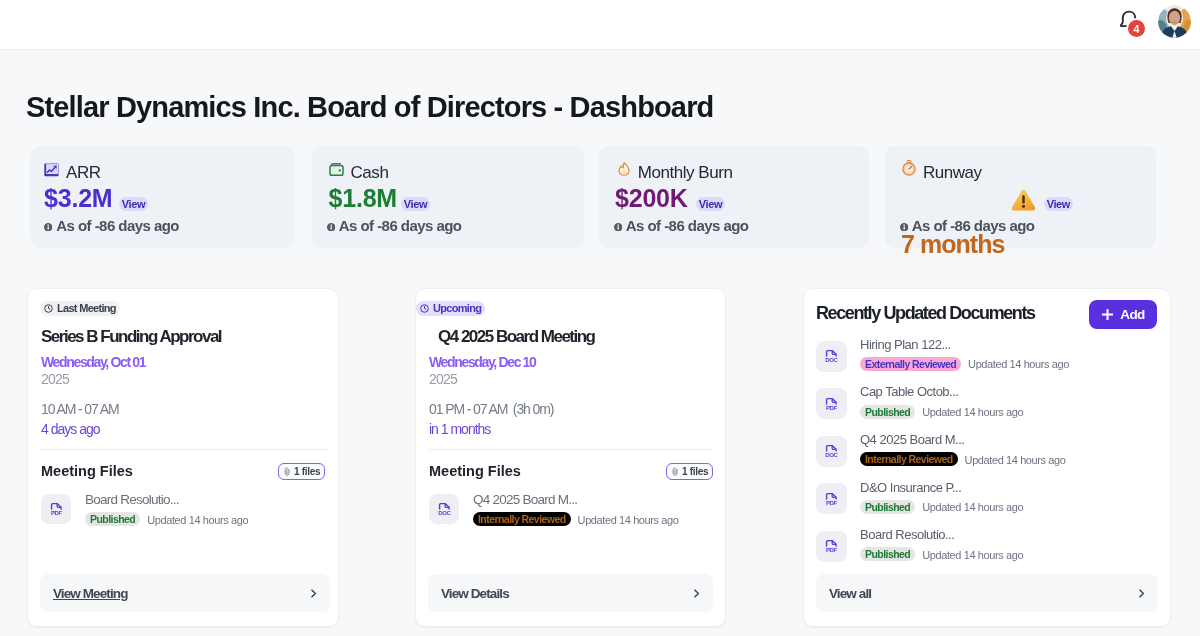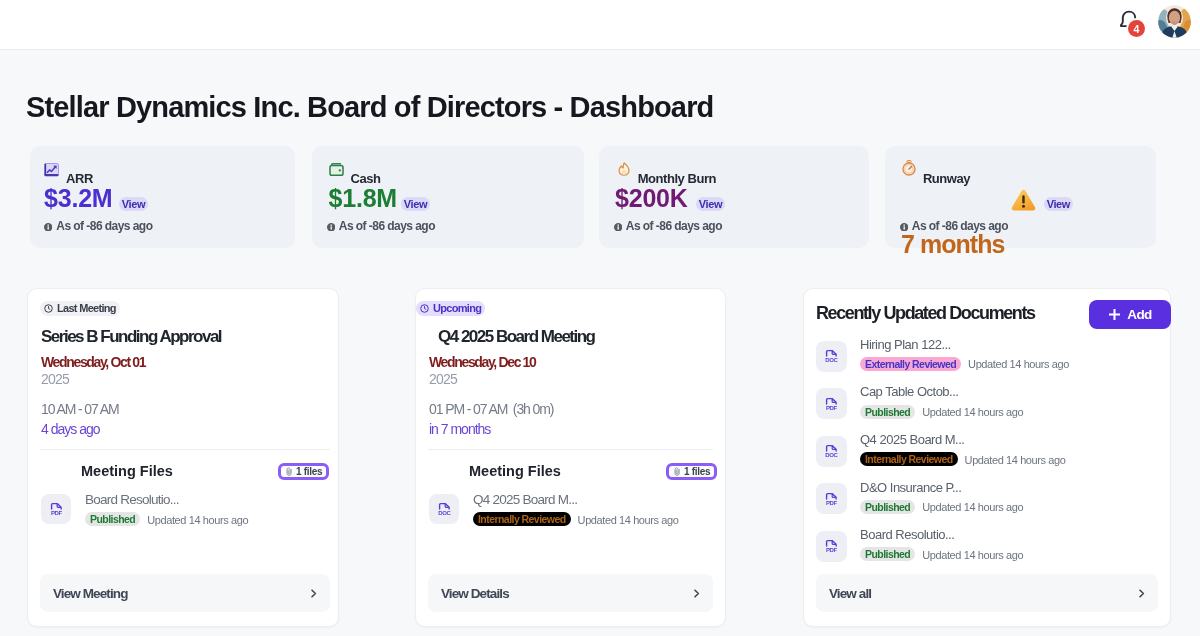--- a/index.html
+++ b/index.html
@@ -6,50 +6,50 @@
 html,body { width:1200px; height:636px; overflow:hidden; }
 body { font-family:"Liberation Sans", sans-serif; background:#f7f8f9; position:relative; }
 .abs { position:absolute; }
 
 .topbar { position:absolute; left:0; top:0; width:1200px; height:50px; background:#fff; border-bottom:1px solid #ecedf0; }
 .badge4 { position:absolute; left:1128px; top:20px; width:17px; height:17px; border-radius:50%; background:#e2443c; color:#fff; font-size:10.5px; font-weight:bold; display:flex; align-items:center; justify-content:center; box-shadow:0 0 0 2px #fff; z-index:3; }
 
 .h1 { position:absolute; left:26px; top:96.6px; font-size:29px; font-weight:bold; color:#15181e; letter-spacing:-0.85px; line-height:21.1px; white-space:nowrap; }
 
 .scard { position:absolute; top:146px; height:102px; background:#eef1f5; border-radius:10px; }
-.slabel { position:absolute; top:175px; font-size:13px; font-weight:bold; color:#242933; line-height:8.4px; letter-spacing:-0.45px; white-space:nowrap; }
+.slabel { position:absolute; top:169px; font-size:17px; font-weight:normal; color:#242933; line-height:8.4px; letter-spacing:-0.45px; white-space:nowrap; }
 .sval { position:absolute; top:189.3px; font-size:25px; font-weight:bold; line-height:18.2px; letter-spacing:-0.2px; white-space:nowrap; }
 .vpill { position:absolute; top:197px; width:29px; height:13.5px; border-radius:7px; background:#ddd8f8; color:#3b2fae; font-size:11px; font-weight:bold; line-height:14px; text-align:center; letter-spacing:-0.4px; }
-.asof { position:absolute; top:222.4px; font-size:12px; font-weight:bold; color:#4b515d; line-height:8px; letter-spacing:-0.55px; white-space:nowrap; }
+.asof { position:absolute; top:222.4px; font-size:15px; font-weight:bold; color:#4b515d; line-height:8px; letter-spacing:-0.55px; white-space:nowrap; }
 
 .panel { position:absolute; top:288px; height:339px; background:#fff; border:1px solid #eceef1; border-radius:10px; box-shadow:0 1px 2px rgba(20,25,40,0.04); }
 .pillbadge { position:absolute; top:301px; height:14.5px; border-radius:7.5px; font-size:11px; font-weight:bold; display:inline-flex; align-items:center; padding:0 4px; gap:4px; letter-spacing:-0.7px; }
 .pb-gray { background:#f0f1f4; color:#3a3f4a; }
 .pb-purple { background:#e4defb; color:#4a30c8; }
 .ptitle { position:absolute; top:331.4px; font-size:17px; font-weight:bold; color:#20242c; letter-spacing:-1.5px; line-height:12.4px; white-space:nowrap; }
-.pdate { position:absolute; top:356.7px; font-size:14px; font-weight:bold; color:#7f1d1d; line-height:10.2px; letter-spacing:-1.35px; white-space:nowrap; }
+.pdate { position:absolute; top:356.7px; font-size:14px; font-weight:bold; color:#8b5cf6; line-height:10.2px; letter-spacing:-1.35px; white-space:nowrap; }
 .pyear { position:absolute; top:374.2px; font-size:14px; color:#979da8; line-height:10.2px; letter-spacing:-0.75px; }
 .ptime { position:absolute; top:404.3px; font-size:14px; color:#757c88; line-height:10.2px; letter-spacing:-1.1px; white-space:nowrap; }
 .prel  { position:absolute; top:423.9px; font-size:14px; color:#6b46d4; line-height:10.2px; letter-spacing:-1.0px; }
 .pdiv  { position:absolute; top:449px; height:1px; background:#eceef1; }
-.mftitle { position:absolute; top:465.6px; font-size:14.5px; font-weight:bold; color:#20242c; line-height:10.6px; letter-spacing:0px;margin-left:40px; }
-.fchip { position:absolute; top:463px; height:17px; font-size:10px; font-weight:bold; color:#3c424d; display:inline-flex; align-items:center; gap:2px; background:#fbfcfd; border:3px solid #8b5cf6; border-radius:6px; padding:0 4px; letter-spacing:-0.3px; }
+.mftitle { position:absolute; top:465.6px; font-size:14.5px; font-weight:bold; color:#20242c; line-height:10.6px; letter-spacing:0px; }
+.fchip { position:absolute; top:463px; height:17px; font-size:10px; font-weight:bold; color:#3c424d; display:inline-flex; align-items:center; gap:2px; background:#fbfcfd; border:1px solid #8b5cf6; border-radius:6px; padding:0 4px; letter-spacing:-0.3px; }
 .ftile { position:absolute; top:494px; width:30px; height:30px; border-radius:8px; background:#edeff4; display:flex; align-items:center; justify-content:center; }
 .fname { position:absolute; top:494.8px; font-size:13.5px; color:#6a707c; line-height:9.8px; letter-spacing:-0.75px; white-space:nowrap; }
 .prow { position:absolute; top:512.4px; height:14px; display:flex; align-items:center; gap:7px; }
 .spill { height:14px; border-radius:7px; font-size:10.5px; font-weight:bold; line-height:14.5px; padding:0 5px; letter-spacing:-0.55px; white-space:nowrap; }
 .sp-green { background:#e5e5e5; color:#1c7a33; }
 .sp-amber { background:#000000; color:#ad6215; }
 .sp-purple { background:#f9a8d4; color:#4533c8; }
 .updated { font-size:11px; color:#6d7380; white-space:nowrap; position:relative; top:0.5px; letter-spacing:-0.4px; }
 .footer { position:absolute; top:574px; height:38px; background:#f6f7f9; border-radius:8px; display:flex; align-items:center; justify-content:space-between; padding:0 12px 0 13px; font-size:13.5px; font-weight:bold; color:#3f4754; letter-spacing:-0.9px; }
 .chev { width:9px; height:9px; flex:0 0 auto; }
 
 .rtitle { position:absolute; left:816px; top:307.4px; font-size:18px; font-weight:bold; color:#1b1f26; letter-spacing:-1.4px; line-height:13.1px; white-space:nowrap; }
-.addbtn { position:absolute; left:1089px; top:300px; width:82px; height:29px; background:#5a2fe0; border-radius:8px; color:#fff; font-size:13.5px; font-weight:bold; display:flex; align-items:center; justify-content:center; gap:6px; letter-spacing:-0.6px; }
+.addbtn { position:absolute; left:1089px; top:300px; width:68px; height:29px; background:#5a2fe0; border-radius:8px; color:#fff; font-size:13.5px; font-weight:bold; display:flex; align-items:center; justify-content:center; gap:6px; letter-spacing:-0.6px; }
 .dtile { position:absolute; left:816px; width:31px; height:31px; border-radius:8px; background:#edeff4; display:flex; align-items:center; justify-content:center; }
 .dtitle { position:absolute; left:860px; font-size:13px; color:#59606c; line-height:9.5px; letter-spacing:-0.5px; white-space:nowrap; }
 .drow { position:absolute; left:860px; height:14px; display:flex; align-items:center; gap:7px; }
 </style>
 </head>
 <body>
 <div class="topbar"></div>
 
 <svg class="abs" style="left:1118px; top:9px; z-index:2;" width="22" height="22" viewBox="0 0 22 22">
   <path d="M11 2.6 C7.4 2.6 4.8 5.2 4.8 8.8 L4.8 12.5 C4.8 13.6 4.3 14.6 3.6 15.4 L3 16.1 C2.7 16.5 3 17.1 3.5 17.1 L18.5 17.1 C19 17.1 19.3 16.5 19 16.1 L18.4 15.4 C17.7 14.6 17.2 13.6 17.2 12.5 L17.2 8.8 C17.2 5.2 14.6 2.6 11 2.6 Z" fill="none" stroke="#272b33" stroke-width="1.9"></path>
@@ -186,38 +186,38 @@
       <path d="M2.6 7 L2.6 2.6 C2.6 2 3 1.6 3.6 1.6 L8.2 1.6 L12.1 5.3 L12.1 7" fill="none" stroke="#5b3bd8" stroke-width="1.4" stroke-linecap="round" stroke-linejoin="round"></path>
       <path d="M8.2 1.8 L8.2 4.6 C8.2 5 8.5 5.3 8.9 5.3 L11.9 5.3" fill="none" stroke="#5b3bd8" stroke-width="1.3" stroke-linejoin="round"></path>
       <text x="7.4" y="13.4" font-size="6" font-weight="bold" fill="#5b3bd8" text-anchor="middle" font-family="Liberation Sans" letter-spacing="-0.4">PDF</text>
     </svg>
 </div>
 <div class="fname" style="left:85px;">Board Resolutio...</div>
 <div class="prow" style="left:85px;">
     <span class="spill sp-green">Published</span>
     <span class="updated">Updated 14 hours ago</span>
   </div>
-<div class="footer" style="left:40px; width:290px;">View Meeting
+<div class="footer" style="left:40px; width:290px;text-decoration:underline;">View Meeting
   <svg class="chev" viewBox="0 0 9 9">
       <path d="M3 1.2 L6.4 4.5 L3 7.8" fill="none" stroke="#3f4754" stroke-width="1.6" stroke-linecap="round" stroke-linejoin="round"></path>
     </svg>
 </div>
 
 <div class="pillbadge pb-purple" style="left:416px;">
     <svg width="9" height="9" viewBox="0 0 10 10">
       <circle cx="5" cy="5" r="4.2" fill="none" stroke="#4a30c8" stroke-width="1.1"></circle>
       <path d="M5 2.8 L5 5 L6.6 6" fill="none" stroke="#4a30c8" stroke-width="1.1" stroke-linecap="round"></path>
     </svg>
     <span>Upcoming</span>
   </div>
 <div class="ptitle" style="left:438px;">Q4 2025 Board Meeting</div>
 <div class="pdate" style="left:429px;">Wednesday, Dec 10</div>
 <div class="pyear" style="left:429px;">2025</div>
 <div class="ptime" style="left:429px;">01 PM - 07 AM&nbsp;&nbsp;(3h 0m)</div>
-<div class="prel" style="left:429px;">in 7 months</div>
+<div class="prel" style="left:429px;">in 1 months</div>
 <div class="pdiv" style="left:428px; width:285px;"></div>
 <div class="mftitle" style="left:429px;">Meeting Files</div>
 <div class="fchip" style="left:666px;"><svg width="9" height="11" viewBox="0 0 11 12">
       <path d="M7.5 3 L7.5 8.2 C7.5 9.6 6.4 10.7 5 10.7 C3.6 10.7 2.5 9.6 2.5 8.2 L2.5 3.4 C2.5 2.4 3.3 1.6 4.3 1.6 C5.3 1.6 6.1 2.4 6.1 3.4 L6.1 8 C6.1 8.6 5.6 9.1 5 9.1 C4.4 9.1 3.9 8.6 3.9 8 L3.9 3.8" fill="none" stroke="#6b7280" stroke-width="0.9"></path>
     </svg>1 files</div>
 <div class="ftile" style="left:429px;">
   <svg width="15" height="14" viewBox="0 0 15 14">
       <path d="M2.6 7 L2.6 2.6 C2.6 2 3 1.6 3.6 1.6 L8.2 1.6 L12.1 5.3 L12.1 7" fill="none" stroke="#5b3bd8" stroke-width="1.4" stroke-linecap="round" stroke-linejoin="round"></path>
       <path d="M8.2 1.8 L8.2 4.6 C8.2 5 8.5 5.3 8.9 5.3 L11.9 5.3" fill="none" stroke="#5b3bd8" stroke-width="1.3" stroke-linejoin="round"></path>
       <text x="7.4" y="13.4" font-size="6" font-weight="bold" fill="#5b3bd8" text-anchor="middle" font-family="Liberation Sans" letter-spacing="-0.4">DOC</text>

